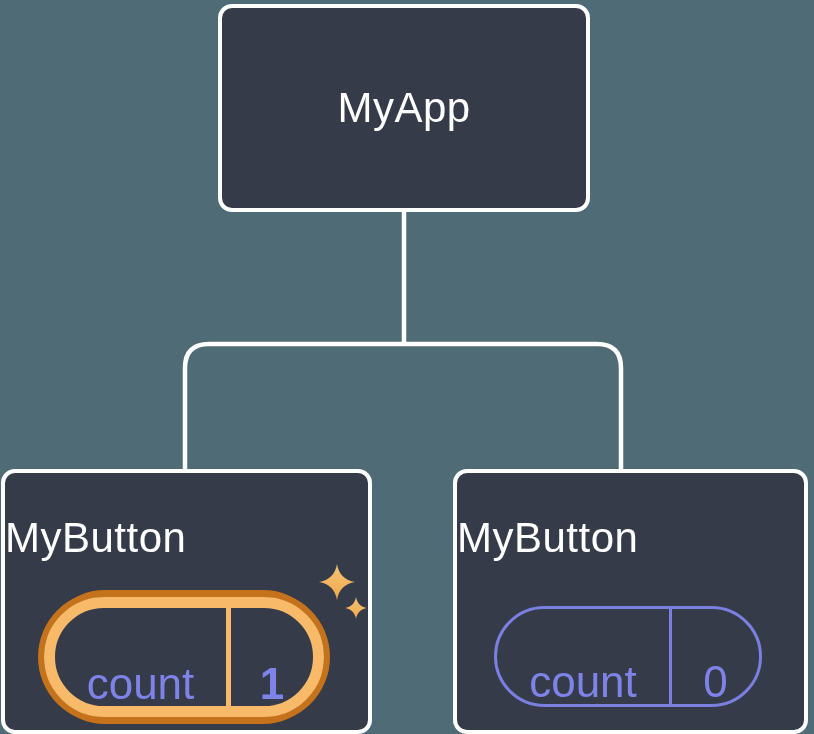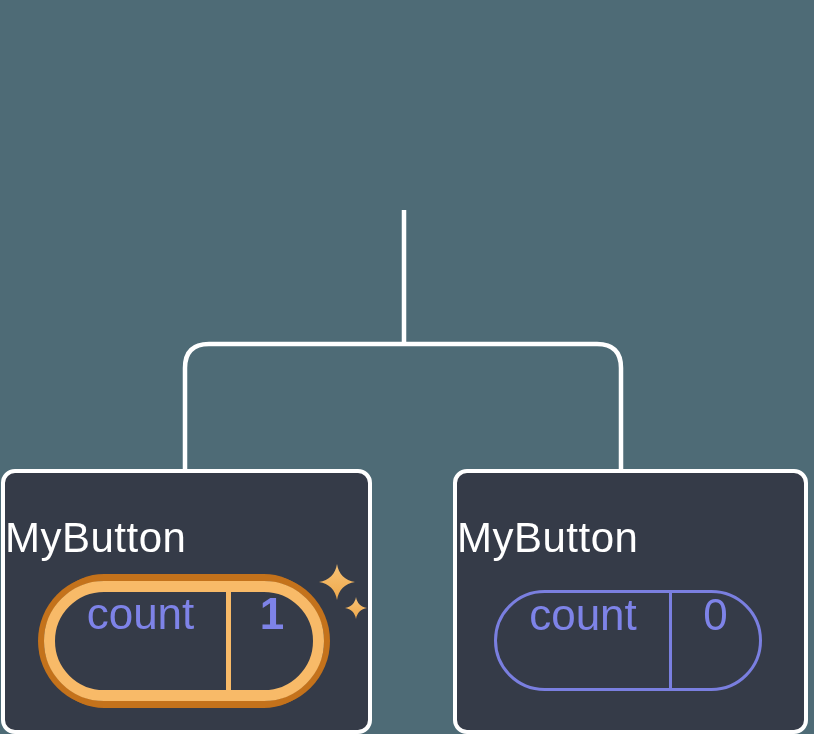--- a/index.html
+++ b/index.html
@@ -56,23 +56,24 @@
   }
   .child-title {
     position: absolute;
     left: 0; right: 0;
     top: 44px;
   }
   .pill {
     position: absolute;
     box-sizing: border-box;
     display: flex;
-    align-items: flex-start;
+    align-items: flex-end;
     border-radius: 999px;
     overflow: hidden;
+    margin-top: 16px;
   }
   .pill-plain {
     left: 37px; top: 117px;
     width: 268px; height: 101px;
     border: 3px solid var(--pill-outline, #7a7fe0);
   }
   .pill-highlight {
     left: 39px; top: 108px;
     width: 280px; height: 120px;
     border: 11px solid var(--highlight-gold, #f8ba68);
@@ -118,20 +119,23 @@
 </head>
 <body>
 
 <div class="canvas">
 
   <svg class="connectors" viewBox="0 0 814 734" aria-hidden="true">
     <path d="M404 210 L404 346"></path>
     <path d="M185 471 L185 368 Q185 344 209 344 L597 344 Q621 344 621 368 L621 471"></path>
   </svg>
 
+  <div class="node node-root">
+    <span class="node-title">MyApp</span>
+  </div>
 
   <div class="node node-child-left">
     <div class="node-title child-title">MyButton</div>
 
     <div class="pill pill-highlight">
       <div class="pill-section pill-label-section">
         <span class="state-name">count</span>
       </div>
       <div class="pill-divider divider-gold"></div>
       <div class="pill-section pill-value-section">

